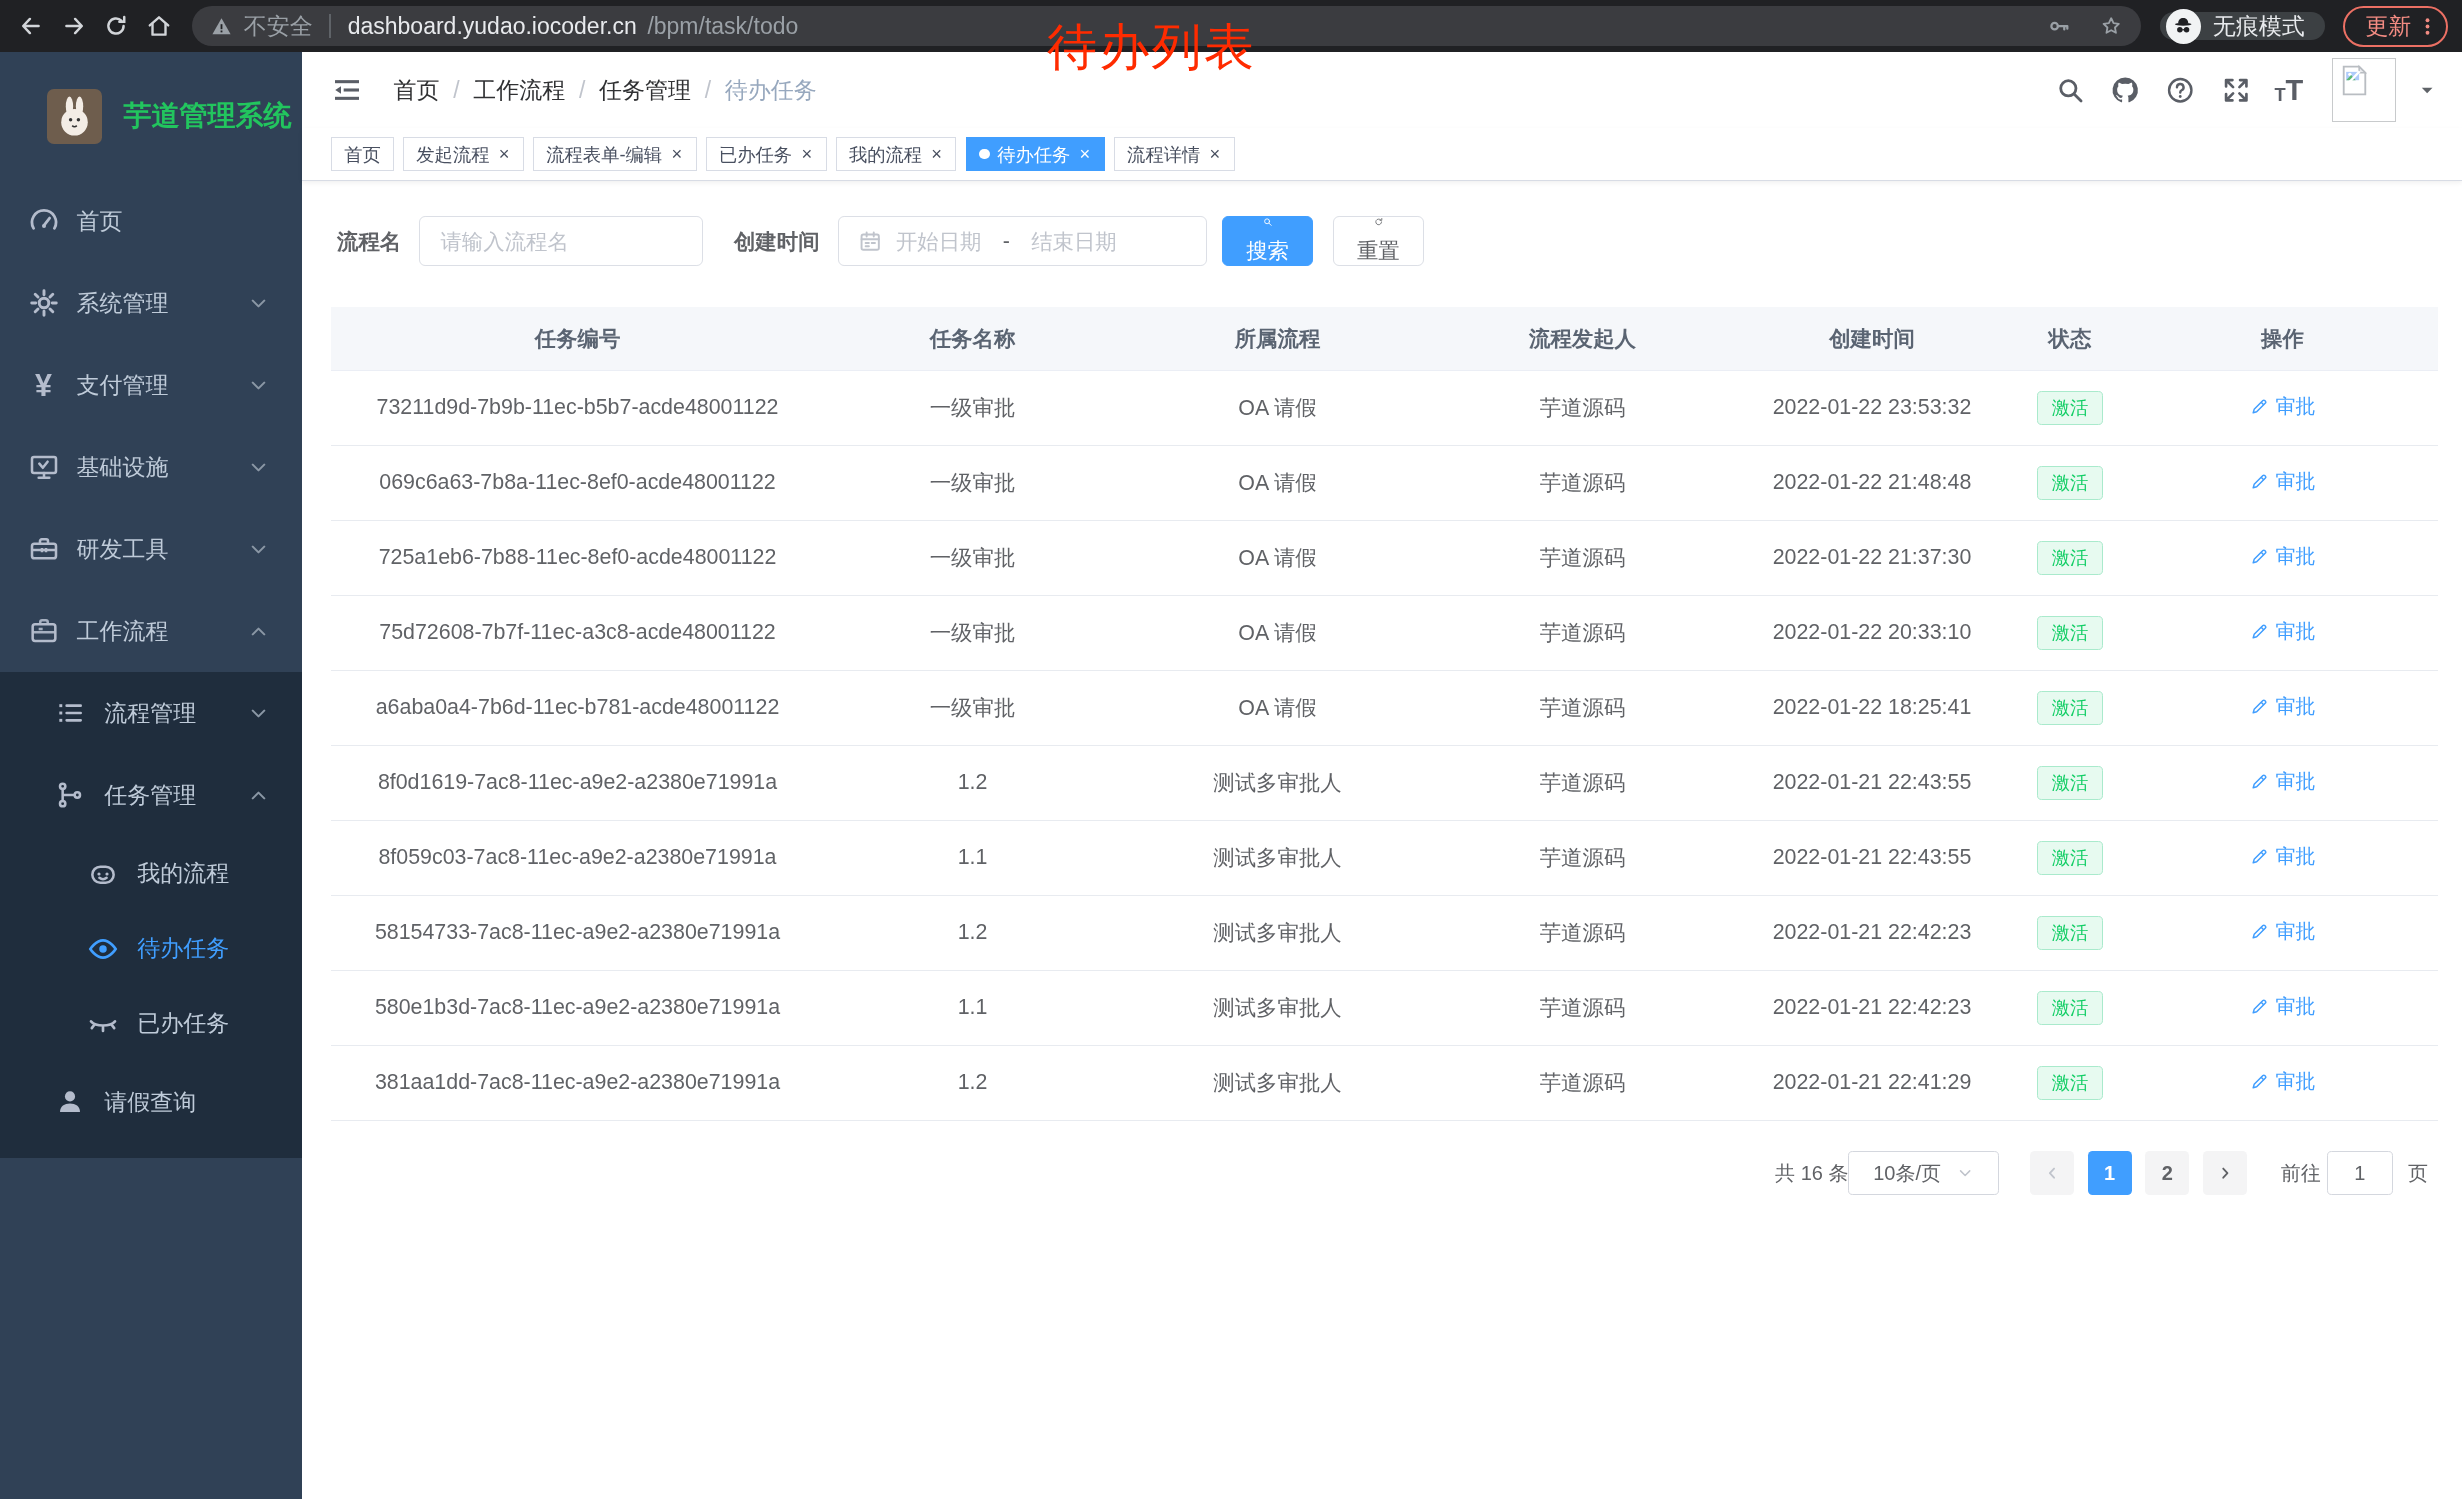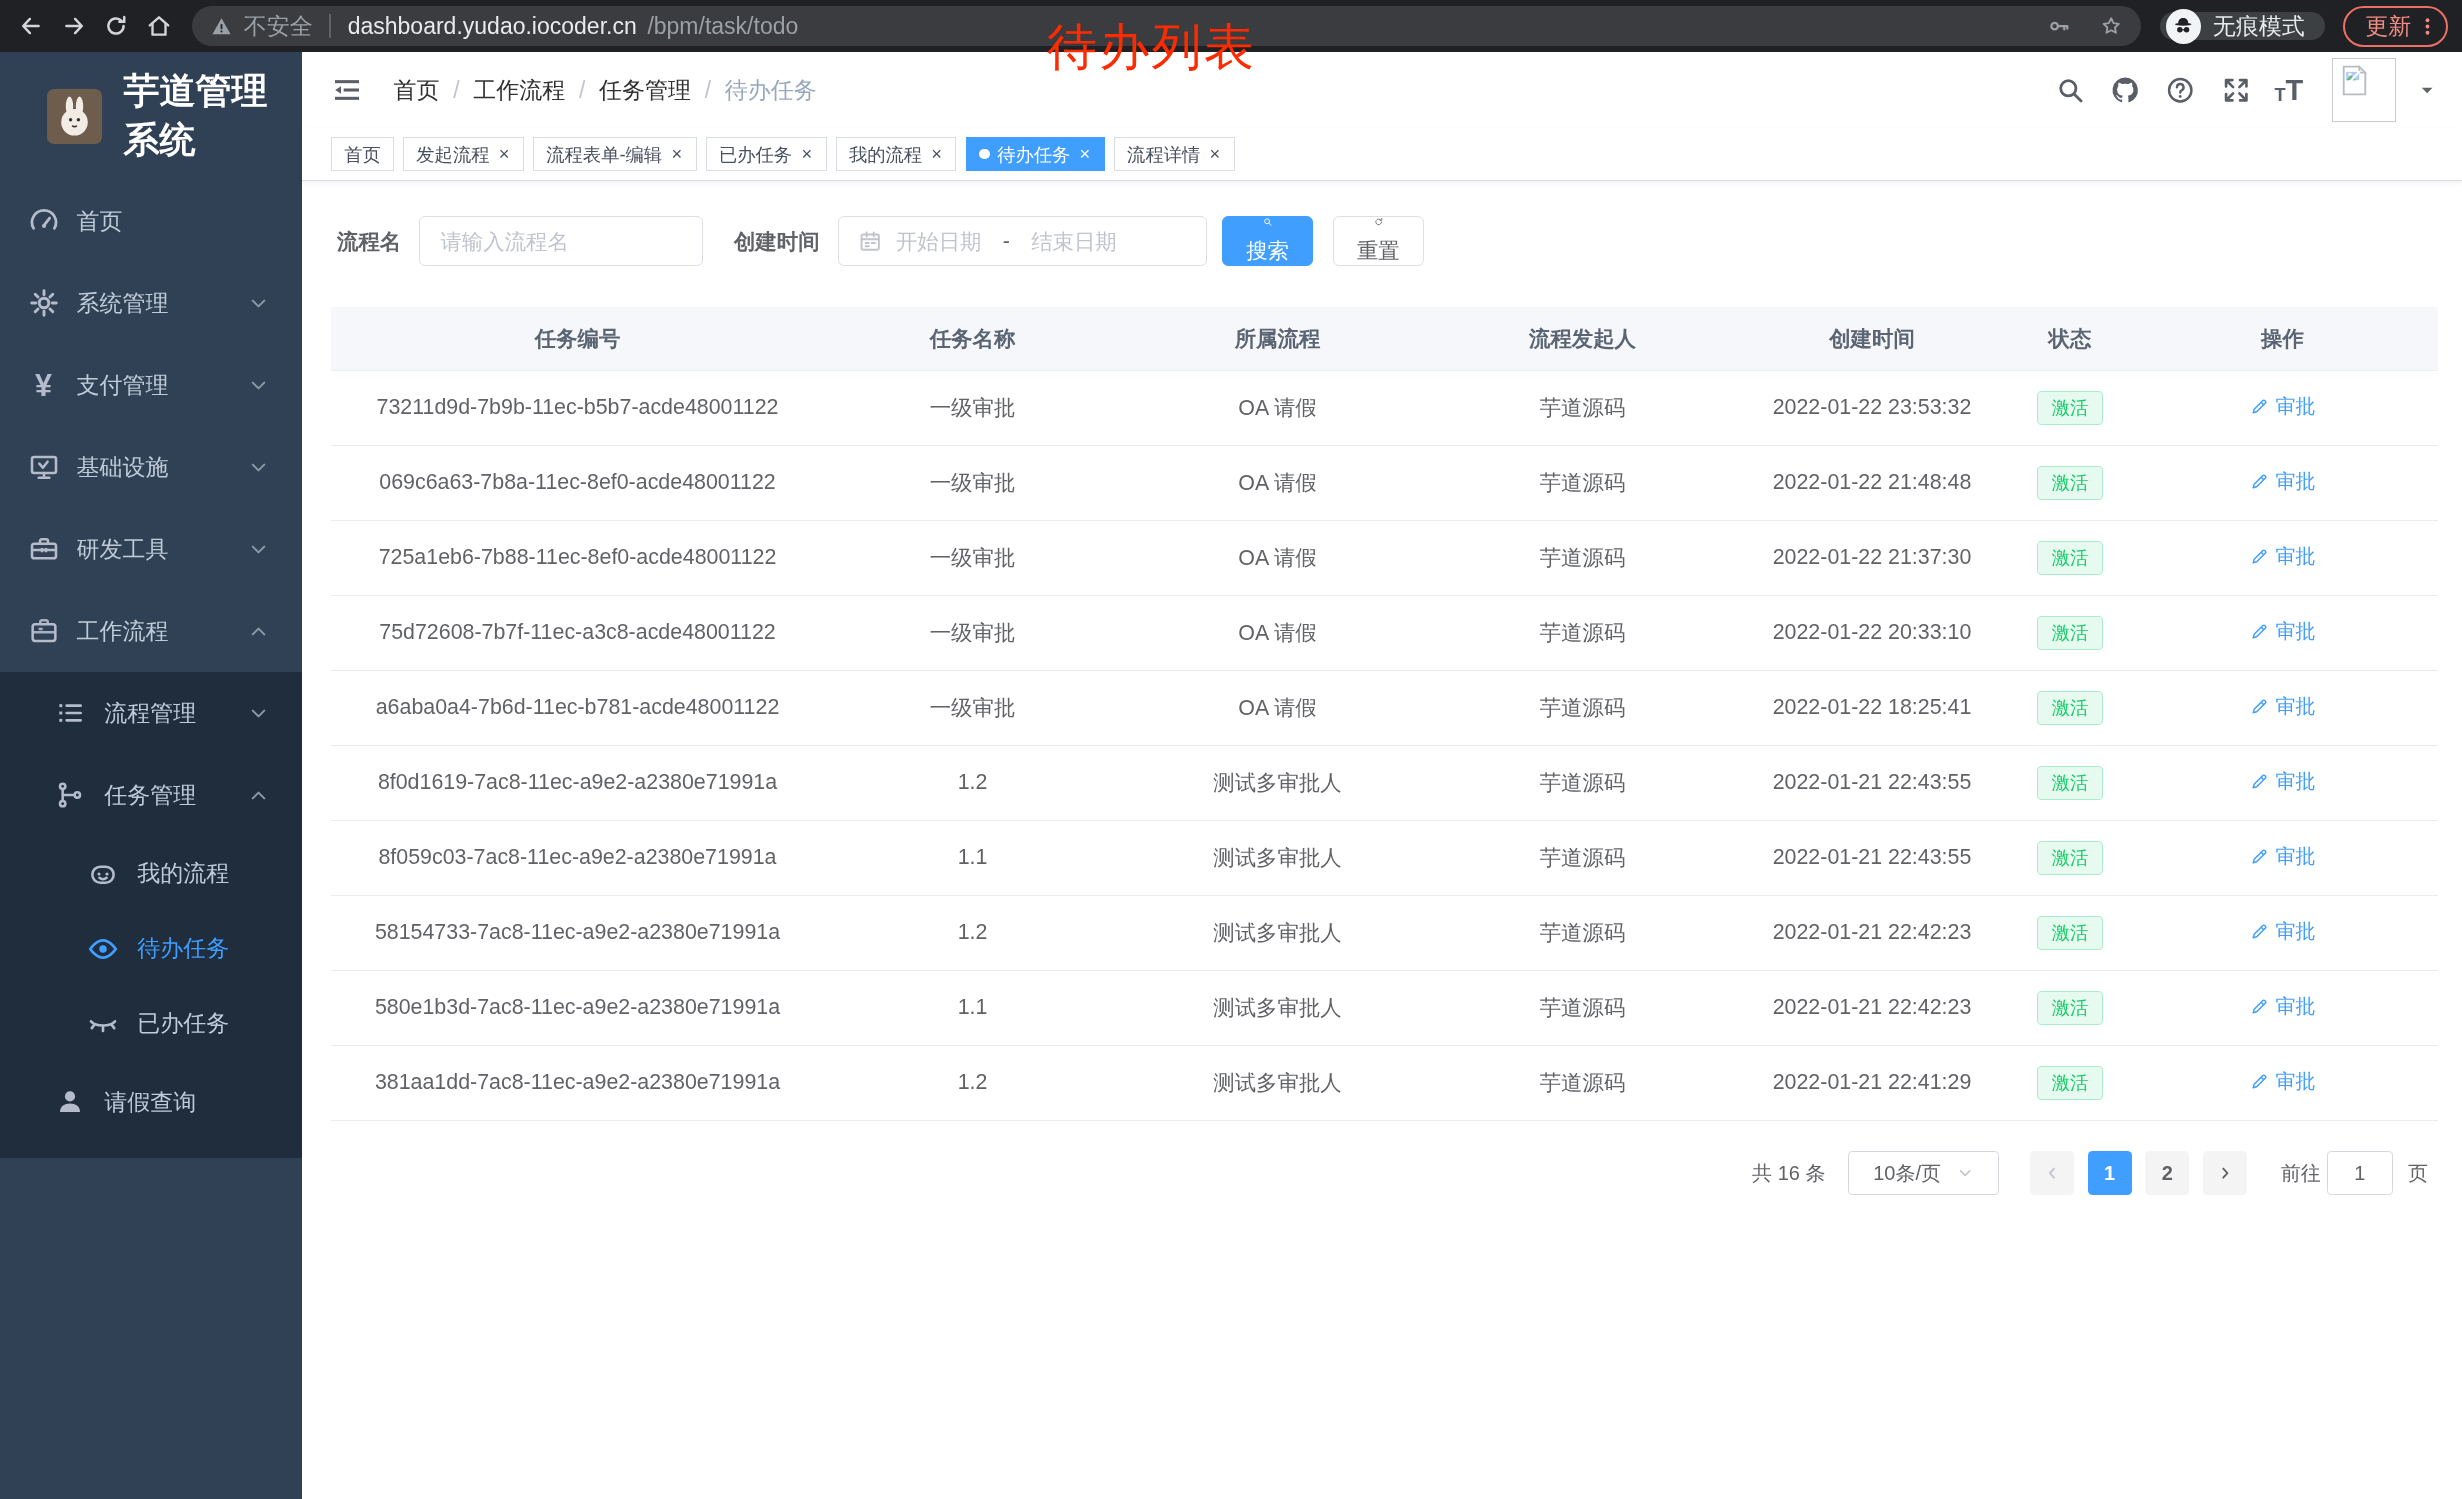--- a/index.html
+++ b/index.html
@@ -26,21 +26,21 @@
   .update-btn svg { width:23px; height:23px; }
 
   
   .annotation { position:absolute; left:1047px; top:13.7px; font-size:50px; color:#ff2b00; z-index:999; letter-spacing:2.3px; font-weight:500; }
 
   
   .app { display:flex; height:1448px; }
   .sidebar { width:302px; background:#304156; color:#bfcbd9; flex:0 0 auto; }
   .logo-row { height:128px; display:flex; align-items:center; padding-left:47px; gap:21.4px; }
   .logo-img { width:55px; height:55px; flex:0 0 auto; }
-  .logo-title { color:#ffffff; font-size:36px; font-weight:bold; }
+  .logo-title { color:#22c55e; font-size:28px; font-weight:bold; }
   .m-item { height:82px; display:flex; align-items:center; position:relative; font-size:23px; cursor:pointer; }
   .m-item .mi { width:32px; height:32px; color:#b4bccc; flex:0 0 auto; }
   .m-item .mi svg { width:32px; height:32px; }
   .m-item .yen { font-size:30.5px; font-weight:bold; color:#b4bccc; width:32px; text-align:center; }
   .m-item .chev { position:absolute; right:32px; width:23px; height:23px; color:#8费a97a5; color:#8a97a5; }
   .m-item .chev svg { width:23px; height:23px; }
   .lvl1 { padding-left:27.5px; } .lvl1 .mi { margin-right:17px; }
   .lvl2 { padding-left:54px; } .lvl2 .mi { margin-right:18.3px; }
   .lvl3 { height:75px; padding-left:87px; } .lvl3 .mi { margin-right:18.3px; }
   .submenu { background:#1f2d3d; padding-bottom:15.3px; }
@@ -90,21 +90,21 @@
   .table-wrap { margin:18.3px 24.4px 0 29px; }
   table { width:100%; border-collapse:collapse; table-layout:fixed; font-size:21.4px; color:#606266; }
   thead th { height:63px; background:#f5f7fa; color:#5a6472; font-weight:bold; text-align:center; border-bottom:0.8px solid #ebeef5; }
   tbody td { height:75px; text-align:center; border-bottom:0.8px solid #e8ebf0; overflow:hidden; white-space:nowrap; }
   .status-tag { display:inline-block; padding:6.9px 13.7px; font-size:18.3px; color:#13ce66; background:#e7faf0; border:0.8px solid #a9eacc; border-radius:4.6px; line-height:1; }
   .act-link { color:#409eff; font-size:20px; display:inline-flex; align-items:center; gap:6.1px; cursor:pointer; text-decoration:none; }
   .act-link svg { width:20px; height:20px; }
 
   
   .pagination { display:flex; align-items:center; justify-content:flex-end; padding:30.5px 34px 0 0; font-size:20px; color:#606266; }
-  .pg-total { margin-right:23px; }
+  .pg-total { }
   .size-select { width:151px; height:44px; border:0.8px solid #d4d7de; border-radius:4.6px; display:flex; align-items:center; justify-content:center; gap:15.3px; color:#606266; background:#fff; cursor:pointer; margin-right:30.5px; }
   .size-select svg { width:18.3px; height:18.3px; color:#c0c4cc; }
   .pg-btn { min-width:44px; height:44px; background:#f4f4f5; border-radius:4.6px; display:flex; align-items:center; justify-content:center; color:#606266; font-weight:bold; margin-right:13.7px; cursor:pointer; }
   .pg-btn svg { width:18.3px; height:18.3px; }
   .pg-btn.disabled { color:#c0c4cc; }
   .pg-btn.active { background:#409eff; color:#fff; }
   .pg-goto { margin:0 6px 0 20px; }
   .goto-input { width:66px; height:44px; border:0.8px solid #d4d7de; border-radius:4.6px; background:#fff; display:flex; align-items:center; justify-content:center; color:#606266; margin-right:15.3px; }
 </style>
 </head>

